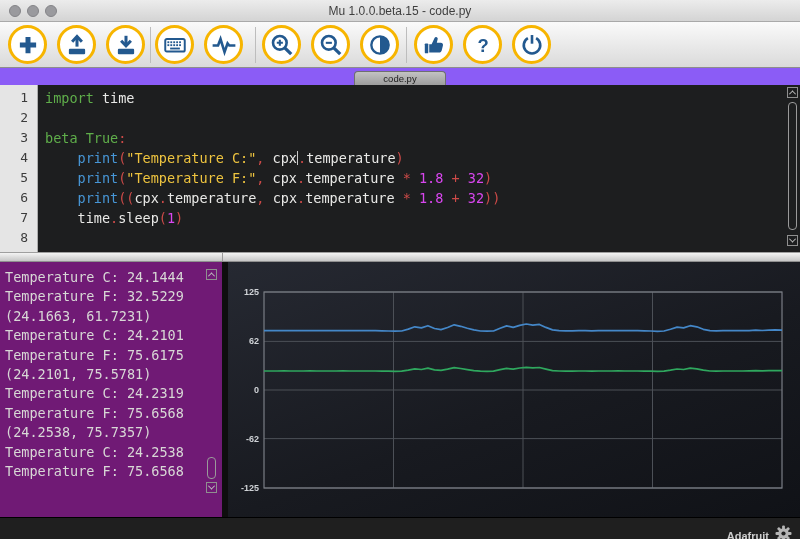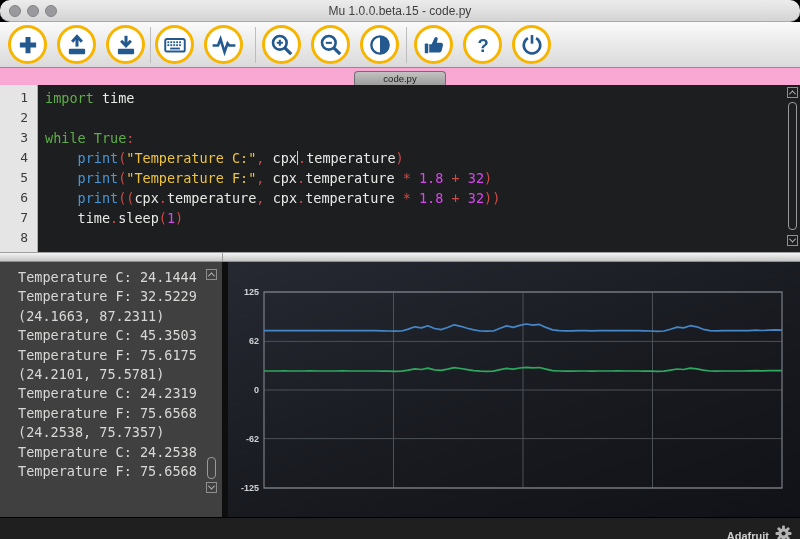--- a/index.html
+++ b/index.html
@@ -1,34 +1,34 @@
 <!DOCTYPE html>
 <html><head>
 <meta charset="utf-8">
 <style>
   * { margin:0; padding:0; box-sizing:border-box; }
   html,body { width:800px; height:539px; overflow:hidden; background:#000; }
   body { font-family:"Liberation Sans", sans-serif; position:relative; }
 
   
   .titlebar { height:22px; background:linear-gradient(#ececec,#d4d4d4); border-bottom:1px solid #a9a9a9;
-    display:flex; align-items:center; position:relative;border-radius:10px; }
+    display:flex; align-items:center; position:relative; }
   .traffic { position:absolute; left:9px; top:5px; display:flex; gap:6px; }
   .light { width:12px; height:12px; border-radius:50%; background:#9a9a9e; border:1px solid #848488; }
   .win-title { width:100%; text-align:center; font-size:12px; color:#3f3f3f; }
 
   
   .toolbar { height:46px; background:linear-gradient(#fafafa,#dadada); position:relative; border-bottom:1px solid #8d8d8d; }
   .icon-btn { position:absolute; top:3px; width:39px; height:39px; border-radius:50%;
     background:#fff; border:3px solid #f7b500; display:flex; align-items:center; justify-content:center; cursor:pointer; }
   .icon-btn svg { display:block; }
   .tb-sep { position:absolute; top:5px; width:1px; height:36px; background:#bdbdbd; }
 
   
-  .tabbar { height:17px; background:#f9a8d4; display:flex; justify-content:center; align-items:flex-end; }
+  .tabbar { height:17px; background:#8b5cf6; display:flex; justify-content:center; align-items:flex-end; }
   .tab { height:14px; min-width:92px; padding:0 16px; margin-bottom:0;
     background:linear-gradient(#c2c2c2,#9d9d9d); border:1px solid #6f6f6f; border-bottom:none;
     border-radius:4px 4px 0 0; font-size:9.5px; color:#1c1c1c; display:flex; align-items:center; justify-content:center; }
 
   
   .editor { height:167px; background:#1d1e1f; display:flex; position:relative; }
   .gutter { width:38px; background:#e5e5e5; border-right:1px solid #adadad; padding-top:3px; }
   .gutter div { height:20px; line-height:20px; font-family:"DejaVu Sans Mono", monospace; font-size:13px;
     color:#3c3c3c; text-align:right; padding-right:9px; }
   .code { flex:1; padding:3px 0 0 7px; overflow:hidden; }
@@ -52,21 +52,21 @@
   .ed-scroll .sb-thumb { margin-top:4px; height:128px; }
   .ed-scroll .sb-btn.down { position:absolute; bottom:4px; }
 
   
   .splitter { height:10px; background:linear-gradient(#f4f4f4,#c6c6c6); border-top:1px solid #9f9f9f;
     border-bottom:1px solid #8f8f8f; position:relative; cursor:row-resize; }
   .split-seam { position:absolute; left:222px; top:0; width:1px; height:100%; background:#9a9a9a; }
 
   
   .bottom { height:255px; display:flex; background:#0e0e0e; }
-  .console { width:222px; background:#404040; position:relative; padding:6px 0 0 18px; cursor:text; }
+  .console { width:222px; background:#701a75; position:relative; padding:6px 0 0 5px; cursor:text; }
   .console .line { height:19.4px; line-height:19.4px; font-family:"DejaVu Sans Mono", monospace;
     font-size:13.5px; color:#d8d8d6; white-space:pre; }
   .con-up { position:absolute; right:5px; top:7px; }
   .con-thumb { position:absolute; right:6px; bottom:38px; height:22px; }
   .con-down { position:absolute; right:5px; bottom:24px; }
 
   .gap { width:6px; background:#0e0e0e; }
   .plotter { flex:1; background:linear-gradient(160deg,#262932 0%, #181a20 55%, #101217 100%); position:relative; }
   .plotter svg { position:absolute; inset:0; }
 
@@ -207,21 +207,21 @@
       <div>3</div>
       <div>4</div>
       <div>5</div>
       <div>6</div>
       <div>7</div>
       <div>8</div>
     </div>
   <div class="code" id="code-lines">
       <div class="codeline"><span class="tk-kw">import</span><span class="tk-pl"> time</span></div>
       <div class="codeline">&nbsp;</div>
-      <div class="codeline"><span class="tk-kw">while</span><span class="tk-pl"> </span><span class="tk-kw">True</span><span class="tk-op">:</span></div>
+      <div class="codeline"><span class="tk-kw">beta</span><span class="tk-pl"> </span><span class="tk-kw">True</span><span class="tk-op">:</span></div>
       <div class="codeline"><span class="tk-pl">    </span><span class="tk-fn">print</span><span class="tk-op">(</span><span class="tk-str">"Temperature C:"</span><span class="tk-op">,</span><span class="tk-pl"> cpx</span><span class="caret"></span><span class="tk-op">.</span><span class="tk-pl">temperature</span><span class="tk-op">)</span></div>
       <div class="codeline"><span class="tk-pl">    </span><span class="tk-fn">print</span><span class="tk-op">(</span><span class="tk-str">"Temperature F:"</span><span class="tk-op">,</span><span class="tk-pl"> cpx</span><span class="tk-op">.</span><span class="tk-pl">temperature </span><span class="tk-op">*</span><span class="tk-pl"> </span><span class="tk-num">1.8</span><span class="tk-pl"> </span><span class="tk-op">+</span><span class="tk-pl"> </span><span class="tk-num">32</span><span class="tk-op">)</span></div>
       <div class="codeline"><span class="tk-pl">    </span><span class="tk-fn">print</span><span class="tk-op">((</span><span class="tk-pl">cpx</span><span class="tk-op">.</span><span class="tk-pl">temperature</span><span class="tk-op">,</span><span class="tk-pl"> cpx</span><span class="tk-op">.</span><span class="tk-pl">temperature </span><span class="tk-op">*</span><span class="tk-pl"> </span><span class="tk-num">1.8</span><span class="tk-pl"> </span><span class="tk-op">+</span><span class="tk-pl"> </span><span class="tk-num">32</span><span class="tk-op">))</span></div>
       <div class="codeline"><span class="tk-pl">    time</span><span class="tk-op">.</span><span class="tk-pl">sleep</span><span class="tk-op">(</span><span class="tk-num">1</span><span class="tk-op">)</span></div>
     </div>
   <div class="ed-scroll">
     <div class="sb-btn up">
         <i></i>
       </div>
     <div class="sb-thumb"></div>
@@ -232,22 +232,22 @@
 </div>
 
 <div class="splitter">
   <div class="split-seam"></div>
 </div>
 
 <div class="bottom">
   <div class="console" id="console">
     <div class="line">Temperature C: 24.1444</div>
       <div class="line">Temperature F: 32.5229</div>
-      <div class="line">(24.1663, 87.2311)</div>
-      <div class="line">Temperature C: 45.3503</div>
+      <div class="line">(24.1663, 61.7231)</div>
+      <div class="line">Temperature C: 24.2101</div>
       <div class="line">Temperature F: 75.6175</div>
       <div class="line">(24.2101, 75.5781)</div>
       <div class="line">Temperature C: 24.2319</div>
       <div class="line">Temperature F: 75.6568</div>
       <div class="line">(24.2538, 75.7357)</div>
       <div class="line">Temperature C: 24.2538</div>
       <div class="line">Temperature F: 75.6568</div>
       <div class="sb-btn up con-up">
         <i></i>
       </div>

